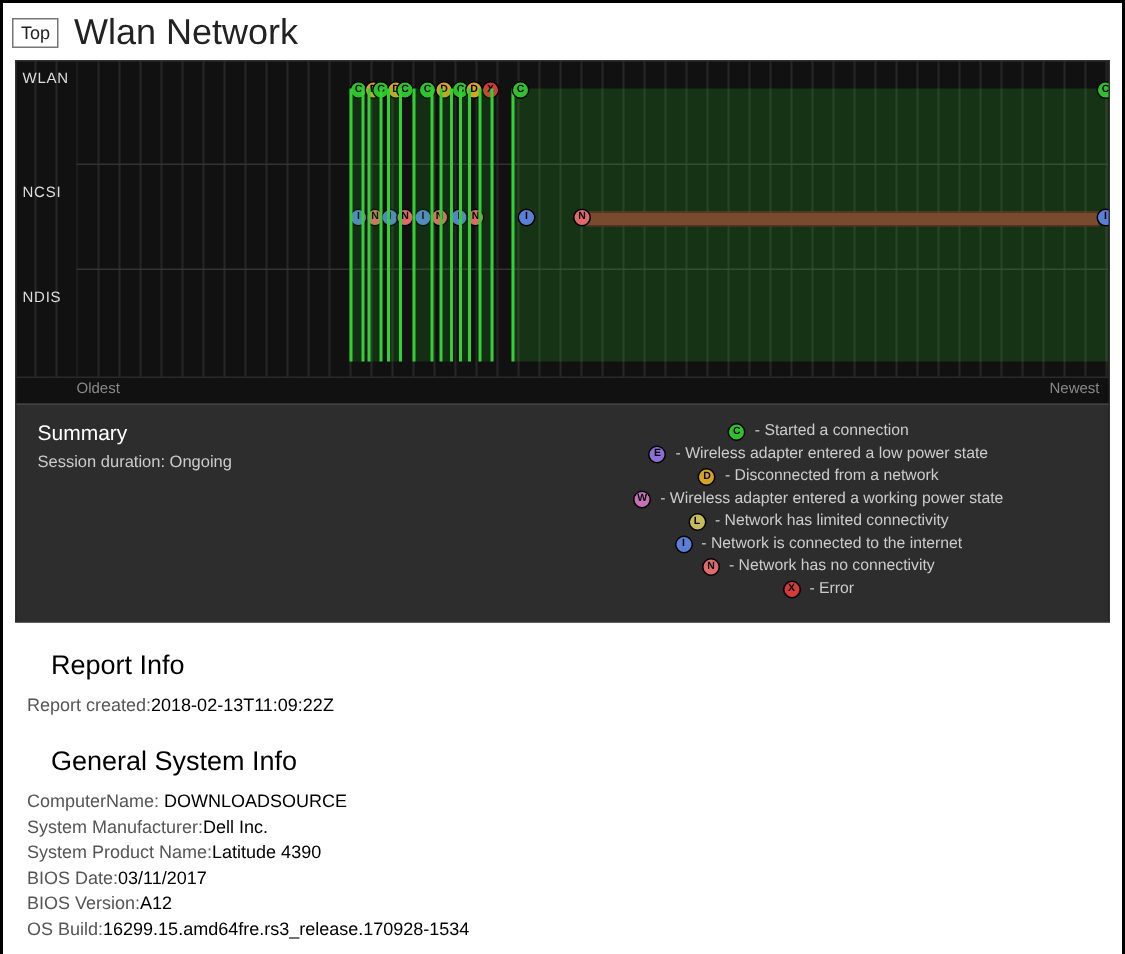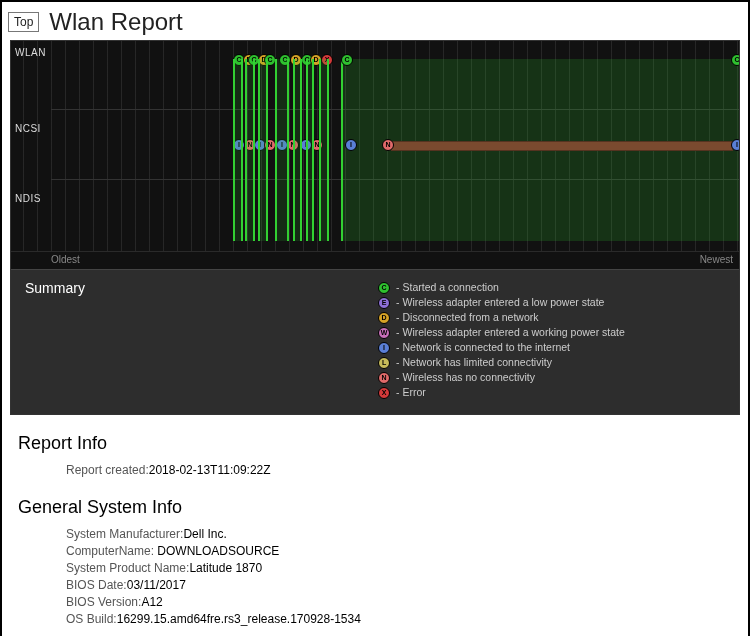--- a/index.html
+++ b/index.html
@@ -128,67 +128,67 @@
     color: #888;
     padding: 2px 6px 4px 40px;
     background:#111;
     border-top:1px solid #2a2a2a;
   }
   
   .info-strip {
     display: flex;
     background: #2d2d2d;
     padding: 10px 16px 14px 14px;
-    gap: 32px;
+    gap: 22px;
     font-size: 11px;
     color: #ccc;
     border-top: 1px solid #444;
   }
   .summary-col { flex: 0 0 46%; }
   .summary-col .sum-title {
     font-size: 14px;
     color: #fff;
     margin-bottom: 6px;
   }
   .legend-col { flex: 1; }
   .legend-item {
     display: flex;
     align-items: center;
     gap: 6px;
     line-height: 15px;
     white-space: nowrap;
     font-size: 10.5px;
+    justify-content: center;
   }
   .legend-item .dot { position: static; display:inline-block; }
   
   .section {
     padding: 8px 16px 0 16px;
   }
   h2.sect-title {
     font-size: 18px;
     font-weight: 400;
-    margin: 10px 0 8px 0;
+    margin: 10px 0 8px 16px;
   }
   .kv-line {
     font-size: 12px;
     color: #444;
     line-height: 17px;
-    margin-left: 48px;
   }
   .kv-line .k { color: #555; }
   .kv-line .v { color: #000; }
 </style>
 </head>
 <body>
 
 <div class="page">
 
   <div class="header-row">
     <a class="top-link">Top</a>
-    <h1 class="title">Wlan Report</h1>
+    <h1 class="title">Wlan Network</h1>
   </div>
 
   <div class="chart-panel">
     <div class="tracks" id="tracks">
       <div class="row-label lbl-wlan">WLAN</div>
       <div class="row-label lbl-ncsi">NCSI</div>
       <div class="row-label lbl-ndis">NDIS</div>
       <div class="row-sep sep1"></div>
       <div class="row-sep sep2"></div>
 
@@ -229,70 +229,74 @@
         <div class="session-stripe" style="left: 295px; width: 8px;"></div>
         <div class="session-stripe" style="left: 308px; width: 10px;"></div>
       </div>
     <div class="axis-row">
       <span>Oldest</span>
       <span>Newest</span>
     </div>
     <div class="info-strip">
       <div class="summary-col">
         <div class="sum-title">Summary</div>
+        <div>
+          <span>Session duration:</span>
+          <span>Ongoing</span>
+        </div>
       </div>
       <div class="legend-col" id="legend">
           <div class="legend-item">
             <span class="dot c-C">C</span>
             <span> - Started a connection</span>
           </div>
           <div class="legend-item">
             <span class="dot c-E">E</span>
             <span> - Wireless adapter entered a low power state</span>
           </div>
           <div class="legend-item">
             <span class="dot c-D">D</span>
             <span> - Disconnected from a network</span>
           </div>
           <div class="legend-item">
             <span class="dot c-W">W</span>
             <span> - Wireless adapter entered a working power state</span>
           </div>
           <div class="legend-item">
+            <span class="dot c-L">L</span>
+            <span> - Network has limited connectivity</span>
+          </div>
+          <div class="legend-item">
             <span class="dot c-I">I</span>
             <span> - Network is connected to the internet</span>
           </div>
           <div class="legend-item">
-            <span class="dot c-L">L</span>
-            <span> - Network has limited connectivity</span>
-          </div>
-          <div class="legend-item">
             <span class="dot c-N">N</span>
-            <span> - Wireless has no connectivity</span>
+            <span> - Network has no connectivity</span>
           </div>
           <div class="legend-item">
             <span class="dot c-X">X</span>
             <span> - Error</span>
           </div>
         </div>
     </div>
   </div>
 
   <div class="section">
     <h2 class="sect-title">Report Info</h2>
     <div id="report-info-list">
         <div class="kv-line"><span class="k">Report created:</span><span class="v">2018-02-13T11:09:22Z</span></div>
       </div>
   </div>
 
   <div class="section">
     <h2 class="sect-title">General System Info</h2>
     <div id="system-info-list">
+        <div class="kv-line"><span class="k">ComputerName:</span><span class="v"> DOWNLOADSOURCE</span></div>
         <div class="kv-line"><span class="k">System Manufacturer:</span><span class="v">Dell Inc.</span></div>
-        <div class="kv-line"><span class="k">ComputerName:</span><span class="v"> DOWNLOADSOURCE</span></div>
-        <div class="kv-line"><span class="k">System Product Name:</span><span class="v">Latitude 1870</span></div>
+        <div class="kv-line"><span class="k">System Product Name:</span><span class="v">Latitude 4390</span></div>
         <div class="kv-line"><span class="k">BIOS Date:</span><span class="v">03/11/2017</span></div>
         <div class="kv-line"><span class="k">BIOS Version:</span><span class="v">A12</span></div>
         <div class="kv-line"><span class="k">OS Build:</span><span class="v">16299.15.amd64fre.rs3_release.170928-1534</span></div>
       </div>
   </div>
 
 </div>
 
 </body></html>

